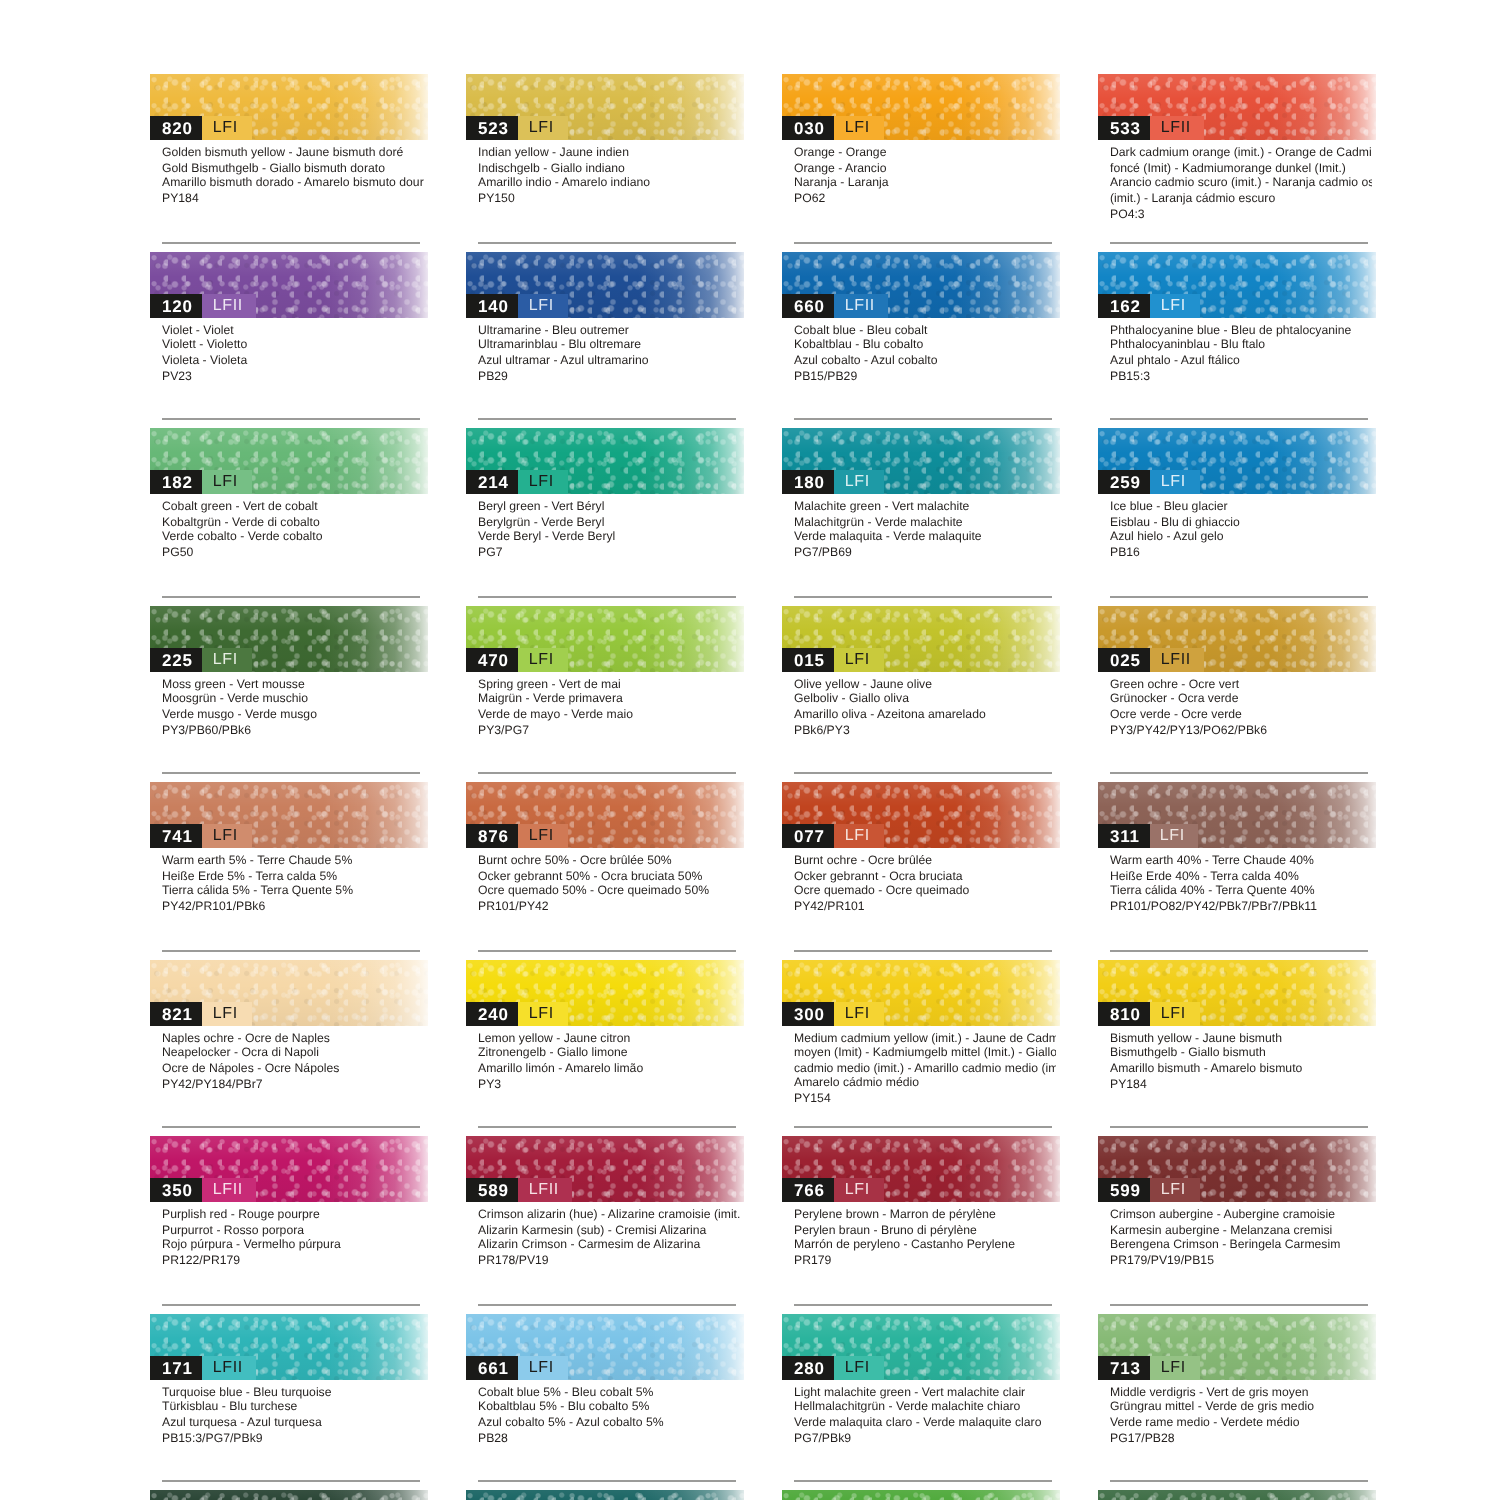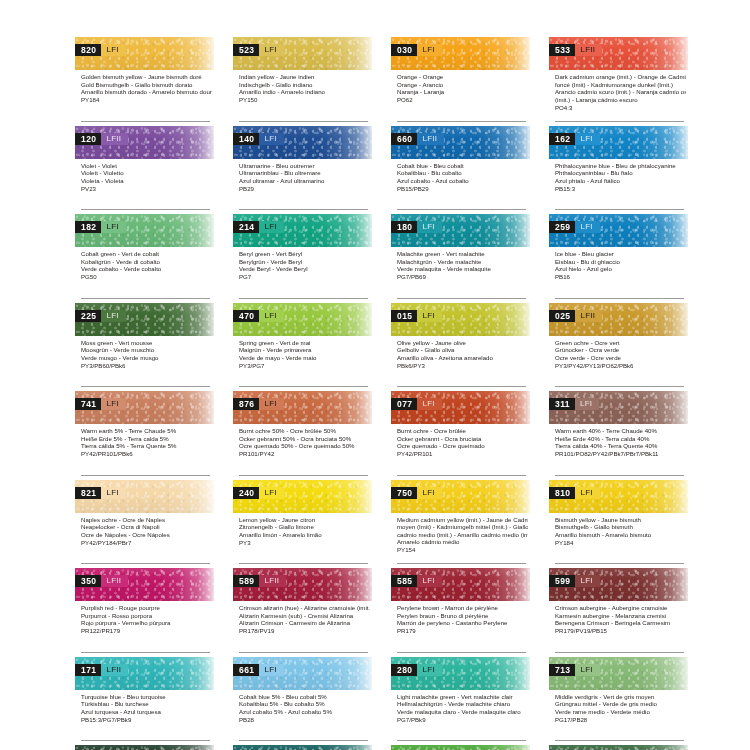--- a/index.html
+++ b/index.html
@@ -63,21 +63,21 @@
       rgba(255,255,255,.30) 88%,
       rgba(255,255,255,.62) 96%,
       rgba(255,255,255,.86) 100%);
   }
   .swatch .topsheen{
     position:absolute;inset:0;
     background:linear-gradient(to bottom, rgba(255,255,255,.10), rgba(255,255,255,0) 38%, rgba(0,0,0,.05));
   }
   .tagrow{
     position:absolute;
-    left:0; bottom:14px;
+    left:0; bottom:0;
     display:flex;
     align-items:stretch;
     height:12px;
     z-index:3;
   }
   .code{
     background:#1a1a18;
     color:#ffffff;
     font-size:8.5px;
     font-weight:bold;
@@ -536,21 +536,21 @@
         </div>
         <div class="rule"></div>
       </div>
       <div class="cell">
         <div class="swatch">
           <div class="base" style="background: rgb(244, 206, 24);"></div>
           <div class="grain"></div>
           <div class="topsheen"></div>
           <div class="fade"></div>
           <div class="tagrow">
-            <span class="code">750</span>
+            <span class="code">300</span>
             <span class="lf" style="background: rgb(245, 212, 50); color: rgb(26, 26, 24);">LFI</span>
           </div>
         </div>
         <div class="names">
           <div>Medium cadmium yellow (imit.) - Jaune de Cadmium</div>
           <div>moyen (Imit) - Kadmiumgelb mittel (Imit.) - Giallo</div>
           <div>cadmio medio (imit.) - Amarillo cadmio medio (imit.) -</div>
           <div>Amarelo cádmio médio</div>
           <div class="pig">PY154</div>
         </div>
@@ -613,21 +613,21 @@
         </div>
         <div class="rule"></div>
       </div>
       <div class="cell">
         <div class="swatch">
           <div class="base" style="background: rgb(156, 33, 49);"></div>
           <div class="grain"></div>
           <div class="topsheen"></div>
           <div class="fade"></div>
           <div class="tagrow">
-            <span class="code">585</span>
+            <span class="code">766</span>
             <span class="lf" style="background: rgb(167, 50, 69); color: rgb(246, 226, 228);">LFI</span>
           </div>
         </div>
         <div class="names">
           <div>Perylene brown - Marron de pérylène</div>
           <div>Perylen braun - Bruno di pérylène</div>
           <div>Marrón de peryleno - Castanho Perylene</div>
           <div class="pig">PR179</div>
         </div>
         <div class="rule"></div>

